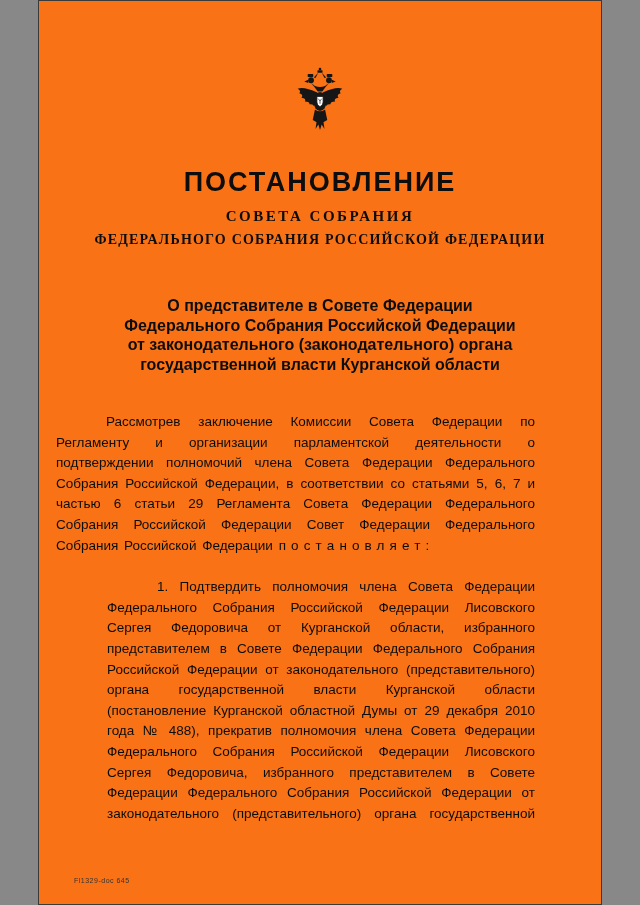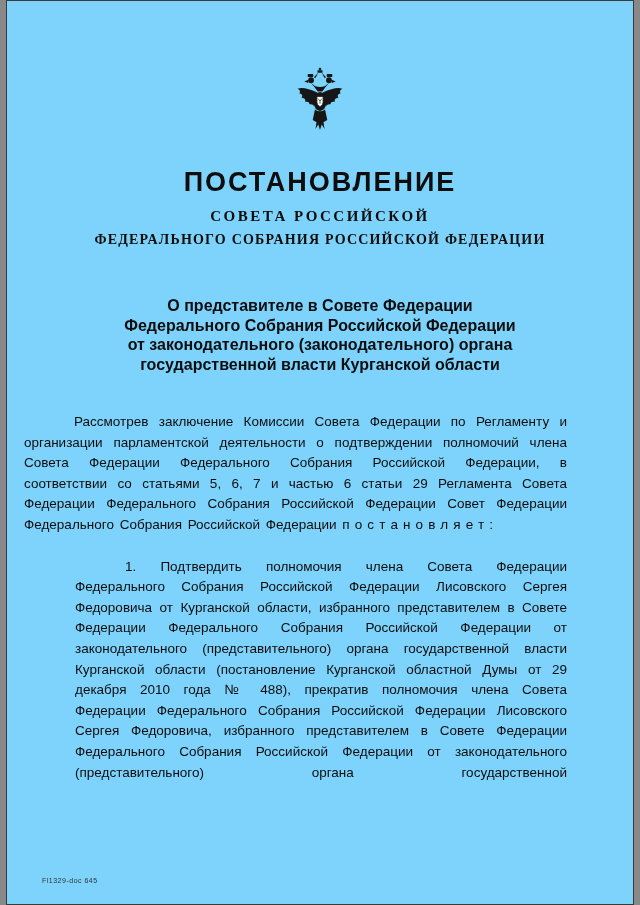--- a/index.html
+++ b/index.html
@@ -2,24 +2,24 @@
 <html><head>
 <meta charset="utf-8">
 <style>
   html, body {
     margin: 0;
     padding: 0;
     background: #888;
   }
   .page {
     position: relative;
-    width: 628px;
+    width: 564px;
     height: 905px;
     margin: 0 auto;
-    background: #7dd3fc;
+    background: #f97316;
     border: 1px solid #3a3a3a;
     box-sizing: border-box;
     font-family: "Liberation Sans", sans-serif;
     color: #0d0d0d;
     overflow: hidden;
   }
   .coat-box {
     width: 62px;
     height: 80px;
     margin: 60px auto 0 auto;
@@ -122,21 +122,21 @@
         <path d="M44 98 L42 112 L47 104 L50 114 L53 104 L58 112 L56 98 Z"></path>
       </g>
 
       <path d="M44.5 54 h11 v10 q0 6 -5.5 8.2 q-5.5 -2.2 -5.5 -8.2 Z" fill="#ffffff" stroke="#161616" stroke-width="1.4"></path>
       <path d="M47 58 l3 4 l3 -4 M50 62 v5" fill="none" stroke="#161616" stroke-width="1.2"></path>
     </svg>
   </div>
 
   <h1 class="doc-title">ПОСТАНОВЛЕНИЕ</h1>
 
-  <div class="org-line-1">СОВЕТА РОССИЙСКОЙ</div>
+  <div class="org-line-1">СОВЕТА СОБРАНИЯ</div>
   <div class="org-line-2">ФЕДЕРАЛЬНОГО СОБРАНИЯ РОССИЙСКОЙ ФЕДЕРАЦИИ</div>
 
   <div class="subject">
     <div>О представителе в Совете Федерации</div>
     <div>Федерального Собрания Российской Федерации</div>
     <div>от законодательного (законодательного) органа</div>
     <div>государственной власти Курганской области</div>
   </div>
 
   <p class="body-text par-preamble"><span>Рассмотрев заключение Комиссии Совета Федерации по Регламенту и организации парламентской деятельности о подтверждении полномочий члена Совета Федерации Федерального Собрания Российской Федерации, в соответствии со статьями 5, 6, 7 и частью 6 статьи 29 Регламента Совета Федерации Федерального Собрания Российской Федерации Совет Федерации Федерального Собрания Российской Федерации</span> <span class="spaced-word">постановляет:</span></p>

